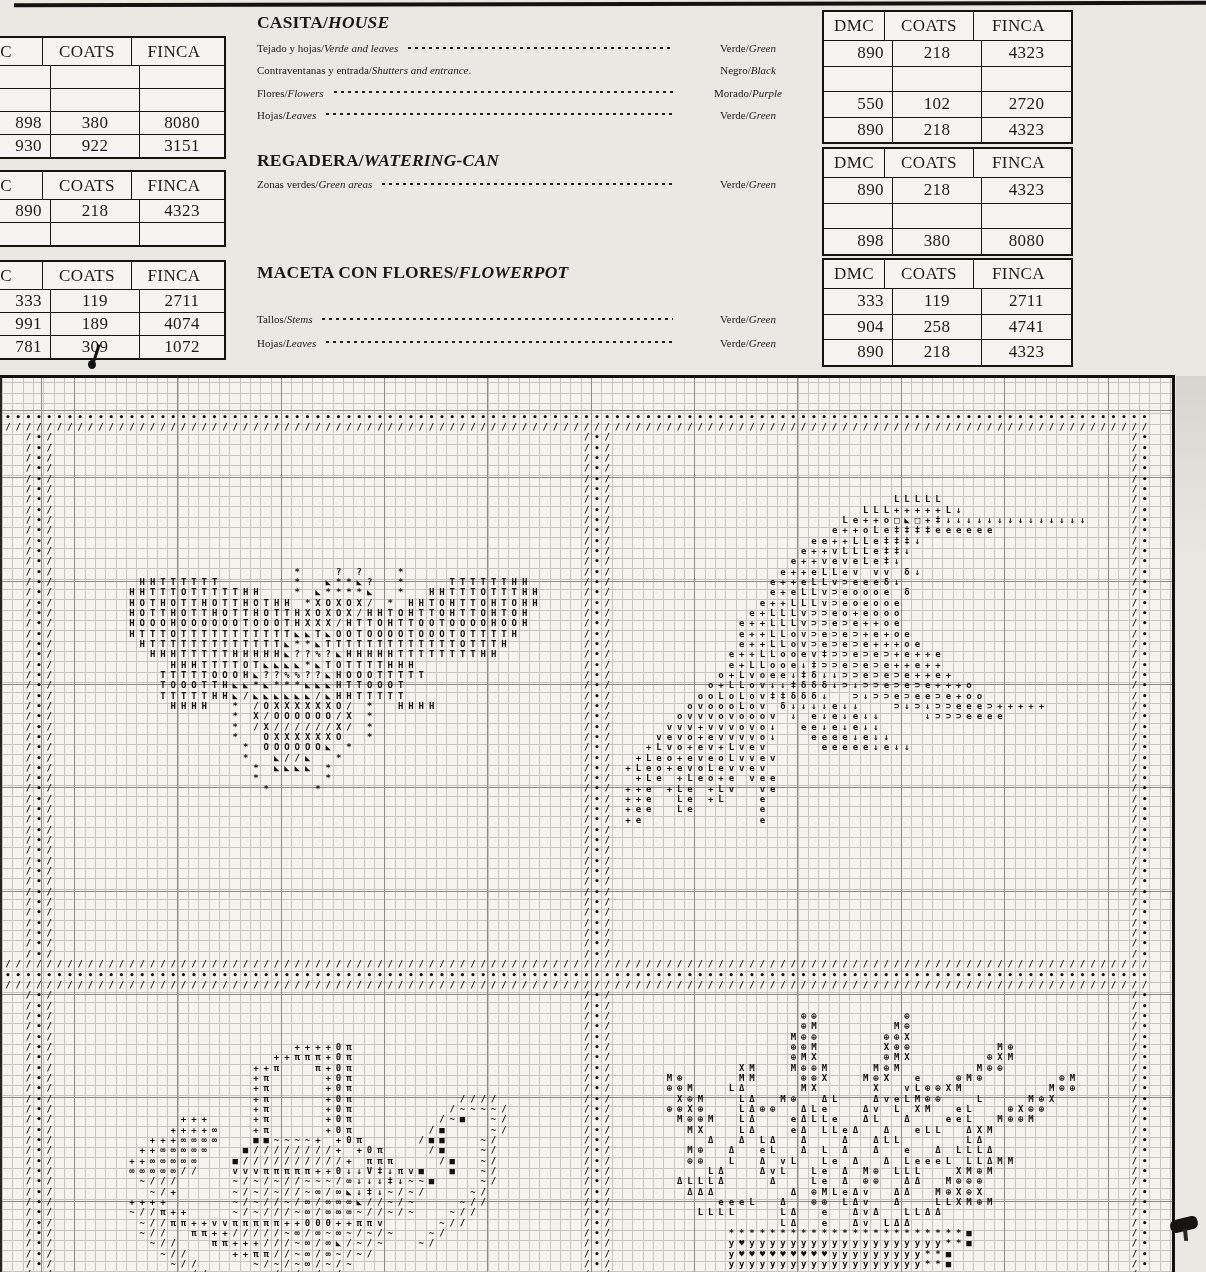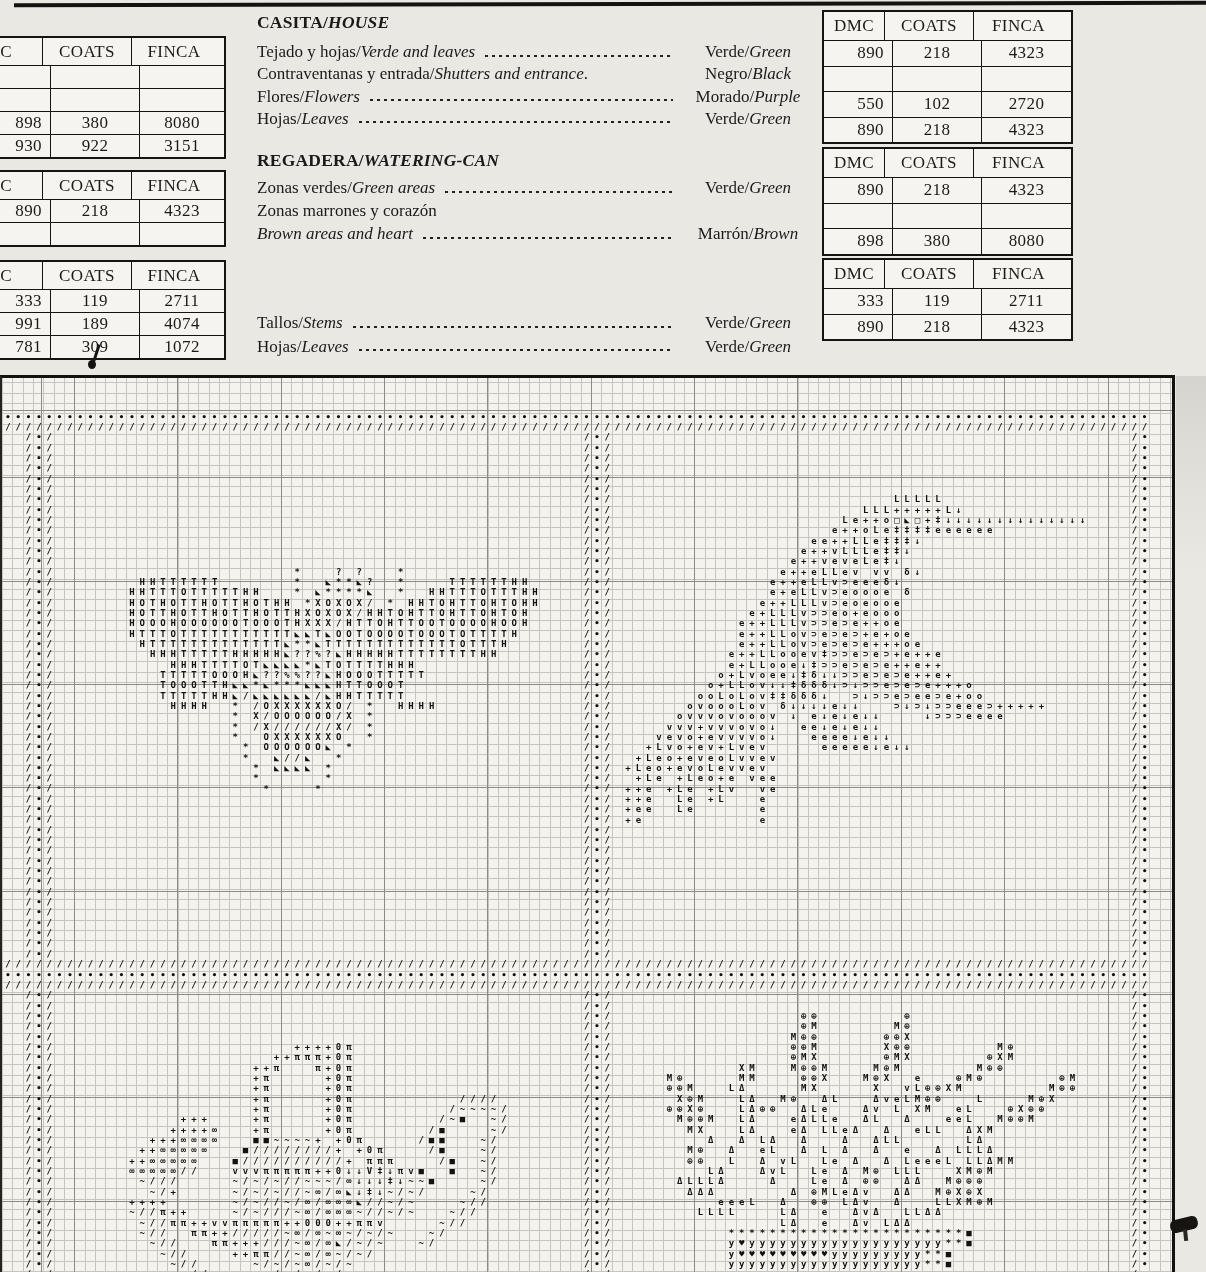--- a/index.html
+++ b/index.html
@@ -14,21 +14,21 @@
   .tbl .tr{display:flex;border-top:1.5px solid #16140f;}
   .tbl .tr:first-child{border-top:none;}
   .tbl .td{border-left:1.5px solid #16140f;display:flex;align-items:center;justify-content:center;
            font-size:17px;letter-spacing:.4px;}
   .tbl .td:first-child{border-left:none;}
   .tbl .td.num1{justify-content:flex-end;padding-right:8px;}
   .hdr .td{font-size:17px;}
   .mid-col{position:absolute;left:257px;top:0;width:560px;height:366px;}
   .sec-title{position:absolute;font-weight:bold;font-size:17.5px;letter-spacing:.2px;}
   .sec-title .en{font-style:italic;}
-  .entry{position:absolute;left:0;width:558px;display:flex;align-items:baseline;font-size:17px;}
+  .entry{position:absolute;left:0;width:558px;display:flex;align-items:baseline;font-size:11px;}
   .entry .en{font-style:italic;}
   .leader{flex:1;height:10px;margin:0 8px 2px 8px;align-self:flex-end;
           background-image:radial-gradient(circle,#24221e 1.15px,transparent 1.45px);
           background-size:7px 4px;background-position:0 60%;background-repeat:repeat-x;}
   .noleader{flex:1;}
   .colorname{width:134px;flex:none;text-align:center;}
   
   .chart{position:absolute;left:0;top:365px;width:1206px;height:907px;}
   .grid{position:absolute;left:0;top:10px;width:1175px;height:897px;box-sizing:border-box;
         border-top:3.5px solid #14120e;border-right:3px solid #14120e;border-left:2px solid #26241f;
@@ -158,34 +158,21 @@
           <span class="colorname"><span>Verde/</span><span class="en">Green</span></span>
         </div>
         <div class="sec-title" style="top: 150px;"><span>REGADERA/</span><span class="en">WATERING-CAN</span></div>
         <div class="entry" style="top: 178px;">
           <span>Zonas verdes/</span>
           <span class="en">Green areas</span>
           <span></span>
           <span class="leader"></span>
           <span class="colorname"><span>Verde/</span><span class="en">Green</span></span>
         </div>
-        <div class="entry" style="top: 201px;">
-          <span>Zonas marrones y corazón</span>
-          <span class="en"></span>
-          <span></span>
-          <span class="noleader"></span>
-          <span class="colorname"><span></span><span class="en"></span></span>
-        </div>
-        <div class="entry" style="top: 224px;">
-          <span></span>
-          <span class="en">Brown areas and heart</span>
-          <span></span>
-          <span class="leader"></span>
-          <span class="colorname"><span>Marrón/</span><span class="en">Brown</span></span>
-        </div>
+        <div class="sec-title" style="top: 262px;"><span>MACETA CON FLORES/</span><span class="en">FLOWERPOT</span></div>
         <div class="entry" style="top: 313.4px;">
           <span>Tallos/</span>
           <span class="en">Stems</span>
           <span></span>
           <span class="leader"></span>
           <span class="colorname"><span>Verde/</span><span class="en">Green</span></span>
         </div>
         <div class="entry" style="top: 336.8px;">
           <span>Hojas/</span>
           <span class="en">Leaves</span>
@@ -247,20 +234,25 @@
         <div class="tbl" style="top: 258px; left: 822px;">
           <div class="tr hdr" style="height: 28px;">
             <div class="td" style="width: 60px;">DMC</div>
             <div class="td" style="width: 88px;">COATS</div>
             <div class="td" style="width: 89px;">FINCA</div>
           </div>
           <div class="tr" style="height: 24.6px;">
             <div class="td num1" style="width: 60px;">333</div>
             <div class="td" style="width: 88px;">119</div>
             <div class="td" style="width: 89px;">2711</div>
+          </div>
+          <div class="tr" style="height: 24.6px;">
+            <div class="td num1" style="width: 60px;">904</div>
+            <div class="td" style="width: 88px;">258</div>
+            <div class="td" style="width: 89px;">4741</div>
           </div>
           <div class="tr" style="height: 24.6px;">
             <div class="td num1" style="width: 60px;">890</div>
             <div class="td" style="width: 88px;">218</div>
             <div class="td" style="width: 89px;">4323</div>
           </div>
         </div>
       </div>
     <div class="inkdot"></div>
   </section>

